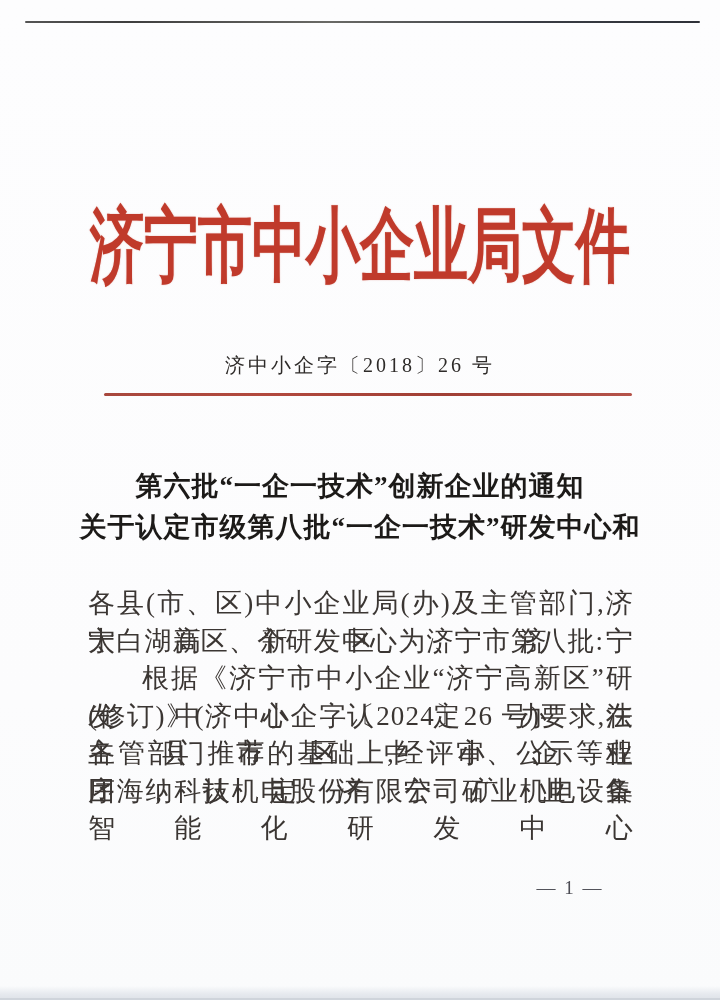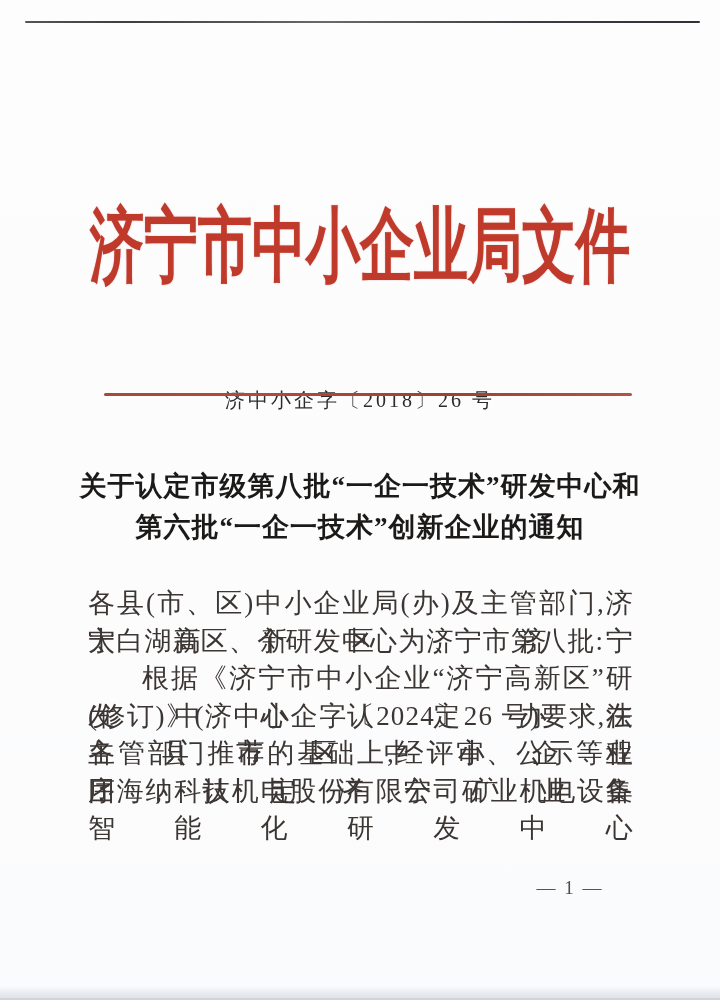--- a/index.html
+++ b/index.html
@@ -33,21 +33,21 @@
     line-height:92px;text-align:center;
     font-size:54px;font-weight:bold;letter-spacing:0px;
     color:var(--header-red);
     transform:scaleY(1.5);transform-origin:center;
     text-shadow:0 0 1px rgba(192,58,43,.55);
     white-space:nowrap;
   }
   .doc-number{
     position:absolute;top:351px;left:0;width:720px;
     text-align:center;font-size:20px;line-height:28px;
-    color:#2e2b29;letter-spacing:3px;margin-top:35px;
+    color:#2e2b29;letter-spacing:3px;
   }
   .red-rule{
     position:absolute;top:393px;left:104px;width:528px;height:3px;
     background:linear-gradient(90deg,#a8483d 0%,var(--rule-red) 30%,#a03f35 65%,#b5534a 100%);
     border-radius:2px;
   }
   .doc-title{
     position:absolute;top:466px;left:0;width:720px;
     text-align:center;color:var(--title-ink);
     font-size:27px;font-weight:bold;letter-spacing:1px;
@@ -89,22 +89,22 @@
 
   <div class="top-edge"></div>
 
   <div class="agency-header">济宁市中小企业局文件</div>
 
   <div class="doc-number">济中小企字〔2018〕26 号</div>
 
   <div class="red-rule"></div>
 
   <div class="doc-title">
+    <div class="t-line">第六批“一企一技术”创新企业的通知</div>
     <div class="t-line">关于认定市级第八批“一企一技术”研发中心和</div>
-    <div class="t-line">第六批“一企一技术”创新企业的通知</div>
   </div>
 
   <div class="body-text">
     <div class="line fill">各县(市、区)中小企业局(办)及主管部门,济宁高新区、济宁</div>
     <div class="line">太白湖新区、个研发中心为济宁市第八批:</div>
     <div class="line fill indent">根据《济宁市中小企业“济宁高新区”研发中心认定办法</div>
     <div class="line fill">(修订)》(济中小企字〔2024〕26 号)要求,在各县市区中小企业</div>
     <div class="line fill">主管部门推荐的基础上,经评审、公示等程序,认定济宁矿业集</div>
     <div class="line fill">团海纳科技机电股份有限公司矿业机电设备智能化研发中心</div>
   </div>

